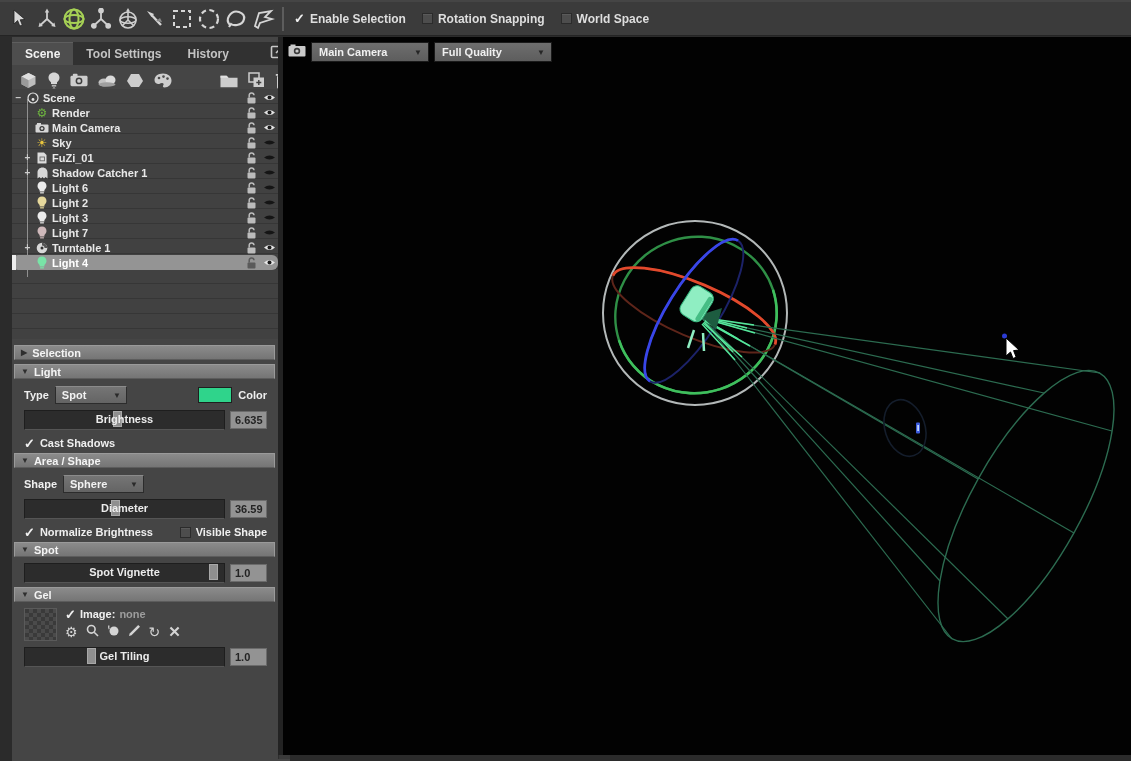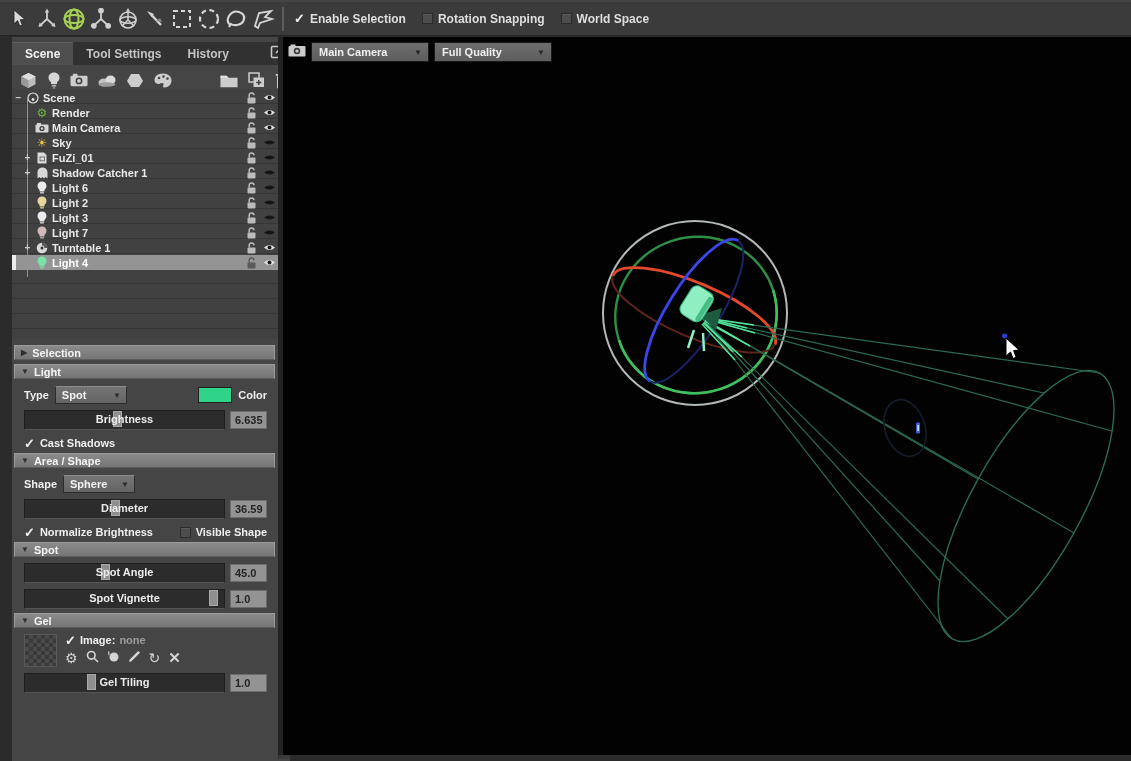--- a/index.html
+++ b/index.html
@@ -34,21 +34,21 @@
     display:flex; align-items:center; padding-left:8px; gap:10px; }
   .aicon { width:18px; height:18px; display:flex; align-items:center; justify-content:center; }
   .agap { width:38px; }
 
   
   .tree { position:absolute; left:0; top:52px; width:278px; height:250px;
     background:repeating-linear-gradient(#414141 0px, #414141 14px, #363636 14px, #363636 15px); }
   .treeline { position:absolute; left:15px; top:10px; height:178px; width:1px; background:#909090; }
   .trows { position:absolute; left:0; top:1px; right:12px; }
   .trow { position:relative; height:15px; display:flex; align-items:center; }
-  .trow.sel { background:#949494; }
+  .trow.sel { background:#949494;border-radius:6px; }
   .trow.sel::before { content:""; position:absolute; left:0; top:0; width:4px; height:15px; background:#ededed; }
   .branch { width:13px; flex:0 0 13px; text-align:center; color:#cdcdcd; font-size:10px;
     font-weight:700; line-height:15px; }
   .trow.child .branch { margin-left:9px; }
   .ticon { width:16px; flex:0 0 16px; display:flex; align-items:center; justify-content:center;
     font-size:12px; line-height:12px; }
   .tlabel { color:#e8e8e8; font-size:11px; font-weight:700; padding-left:2px; white-space:nowrap;
     flex:1 1 auto; }
   .trow.sel .tlabel { color:#ffffff; }
   .lockcol { width:17px; flex:0 0 17px; display:flex; justify-content:center; }
@@ -584,21 +584,21 @@
           <span class="cbcheck">✓</span>
           <span class="plabel">Cast Shadows</span>
         </div>
 
         <div class="hdr">
           <span class="arr">▼</span>
           <span>Area / Shape</span>
         </div>
         <div class="prow">
           <span class="plabel">Shape</span>
-          <div class="dropdown" style="width:72px">
+          <div class="dropdown" style="width:81px">
             <span>Sphere</span>
             <span class="dar">▼</span>
           </div>
         </div>
         <div class="srow">
           <div class="slider">
             <span class="shandle" style="left:43%"></span>
             <span class="slabel">Diameter</span>
           </div>
           <div class="vbox">36.59</div>
@@ -607,27 +607,20 @@
           <span class="cbcheck">✓</span>
           <span class="plabel">Normalize Brightness</span>
           <div style="flex:1"></div>
           <span class="cbbox"></span>
           <span class="plabel">Visible Shape</span>
         </div>
 
         <div class="hdr">
           <span class="arr">▼</span>
           <span>Spot</span>
-        </div>
-        <div class="srow">
-          <div class="slider">
-            <span class="shandle" style="left:38%"></span>
-            <span class="slabel">Spot Angle</span>
-          </div>
-          <div class="vbox">45.0</div>
         </div>
         <div class="srow">
           <div class="slider">
             <span class="shandle" style="left:calc(97% - 9px)"></span>
             <span class="slabel">Spot Vignette</span>
           </div>
           <div class="vbox">1.0</div>
         </div>
 
         <div class="hdr">

